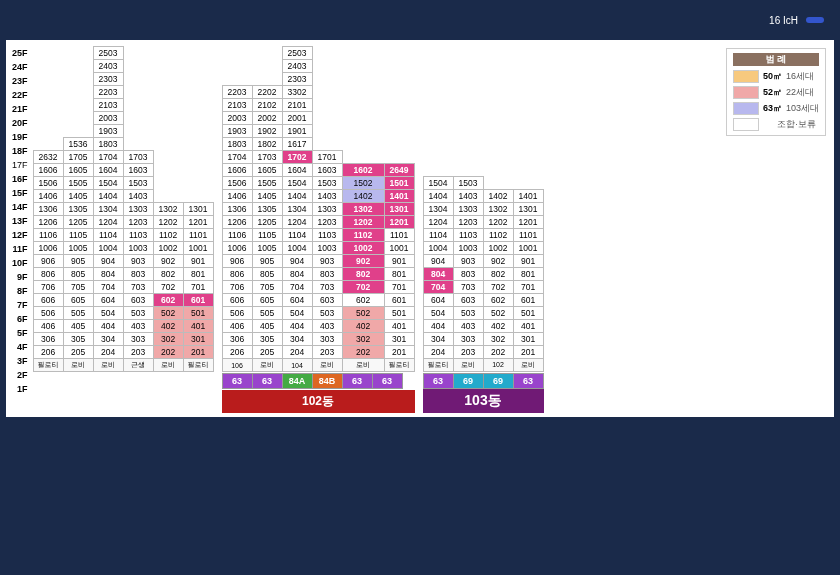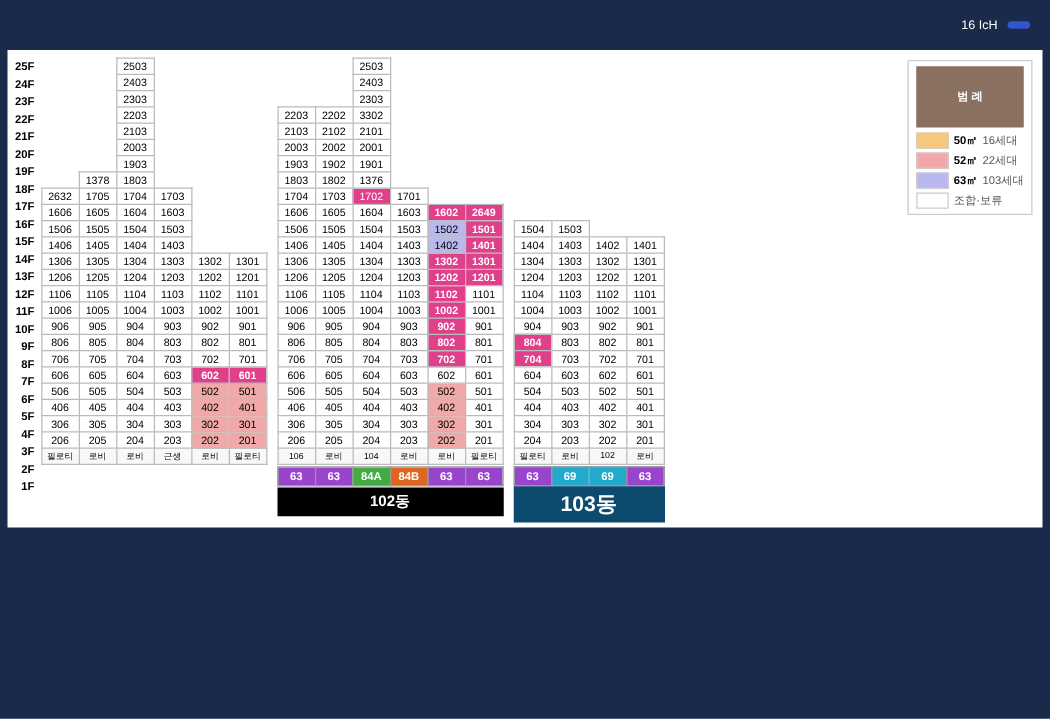--- a/index.html
+++ b/index.html
@@ -22,39 +22,39 @@
   <span style="color:white;font-size:14px;font-weight:600;"></span>
   <div style="margin-left:auto; display:flex; align-items:center; gap:8px;">
     <span style="color:white;font-size:10px;">16 IcH</span>
     <div style="background:#3355cc;color:white;font-size:12px;font-weight:800;padding:3px 9px;border-radius:3px;"></div>
   </div>
 </div>
 
 <div style="background:white;margin:0 6px 6px;padding:6px 6px 4px;overflow:hidden;">
 
   <div style="position:absolute;right:14px;top:48px;background:white;border:1px solid #ccc;padding:4px 6px;z-index:10;">
-    <div style="background:#8a7060;color:white;text-align:center;font-size:9px;font-weight:700;padding:18px 10px;margin-bottom:4px;">범 례</div>
+    <div style="background:#8a7060;color:white;text-align:center;font-size:9px;font-weight:700;padding:0 10px;margin-bottom:4px;">범 례</div>
     <div style="display:flex;align-items:center;gap:4px;margin-bottom:3px;">
       <div style="width:26px;height:13px;background:#f7c97e;border:0.5px solid #ccc;"></div>
       <span style="font-size:9px;font-weight:700;">50㎡</span>
       <span style="font-size:9px;color:#555;">16세대</span>
     </div>
     <div style="display:flex;align-items:center;gap:4px;margin-bottom:3px;">
       <div style="width:26px;height:13px;background:#f0a8a8;border:0.5px solid #ccc;"></div>
       <span style="font-size:9px;font-weight:700;">52㎡</span>
       <span style="font-size:9px;color:#555;">22세대</span>
     </div>
     <div style="display:flex;align-items:center;gap:4px;margin-bottom:3px;">
       <div style="width:26px;height:13px;background:#b8b8ee;border:0.5px solid #ccc;"></div>
       <span style="font-size:9px;font-weight:700;">63㎡</span>
       <span style="font-size:9px;color:#555;">103세대</span>
     </div>
     <div style="display:flex;align-items:center;gap:4px;">
       <div style="width:26px;height:13px;background:white;border:0.5px solid #ccc;"></div>
-      <span style="font-size:9px;color:#555;">조합·보류</span>
+      <span style="font-size:9px;color:#555;margin-left:14px;">조합·보류</span>
     </div>
   </div>
 
   <div style="display:flex;gap:2px;margin-top:0;">
 
     <div style="display:flex;flex-direction:column;margin-top:0;">
       <table style="border-collapse:collapse;">
         <tbody id="floor-label-col">
             <tr>
               <td style="font-size: 9px; font-weight: 600; text-align: right; padding-right: 3px; height: 14px; border: none; white-space: nowrap;">25F</td>
@@ -74,21 +74,21 @@
             <tr>
               <td style="font-size: 9px; font-weight: 600; text-align: right; padding-right: 3px; height: 14px; border: none; white-space: nowrap;">20F</td>
             </tr>
             <tr>
               <td style="font-size: 9px; font-weight: 600; text-align: right; padding-right: 3px; height: 14px; border: none; white-space: nowrap;">19F</td>
             </tr>
             <tr>
               <td style="font-size: 9px; font-weight: 600; text-align: right; padding-right: 3px; height: 14px; border: none; white-space: nowrap;">18F</td>
             </tr>
             <tr>
-              <td style="font-size: 9px; font-weight: 700; text-align: right; padding-right: 3px; height: 14px; border: none; white-space: nowrap;">17F</td>
+              <td style="font-size: 9px; font-weight: 400; text-align: right; padding-right: 3px; height: 14px; border: none; white-space: nowrap;">17F</td>
             </tr>
             <tr>
               <td style="font-size: 9px; font-weight: 600; text-align: right; padding-right: 3px; height: 14px; border: none; white-space: nowrap;">16F</td>
             </tr>
             <tr>
               <td style="font-size: 9px; font-weight: 600; text-align: right; padding-right: 3px; height: 14px; border: none; white-space: nowrap;">15F</td>
             </tr>
             <tr>
               <td style="font-size: 9px; font-weight: 600; text-align: right; padding-right: 3px; height: 14px; border: none; white-space: nowrap;">14F</td>
             </tr>
@@ -189,21 +189,21 @@
             <tr>
               <td style="width: 30px; height: 13px; font-size: 8.5px; text-align: center; vertical-align: middle; white-space: nowrap; border: none; background: transparent;"></td>
               <td style="width: 30px; height: 13px; font-size: 8.5px; text-align: center; vertical-align: middle; white-space: nowrap; border: none; background: transparent;"></td>
               <td style="width: 30px; height: 13px; font-size: 8.5px; text-align: center; vertical-align: middle; white-space: nowrap; border: 0.5px solid rgb(187, 187, 187); background: white;">1903</td>
               <td style="width: 30px; height: 13px; font-size: 8.5px; text-align: center; vertical-align: middle; white-space: nowrap; border: none; background: transparent;"></td>
               <td style="width: 30px; height: 13px; font-size: 8.5px; text-align: center; vertical-align: middle; white-space: nowrap; border: none; background: transparent;"></td>
               <td style="width: 30px; height: 13px; font-size: 8.5px; text-align: center; vertical-align: middle; white-space: nowrap; border: none; background: transparent;"></td>
             </tr>
             <tr>
               <td style="width: 30px; height: 13px; font-size: 8.5px; text-align: center; vertical-align: middle; white-space: nowrap; border: none; background: transparent;"></td>
-              <td style="width: 30px; height: 13px; font-size: 8.5px; text-align: center; vertical-align: middle; white-space: nowrap; border: 0.5px solid rgb(187, 187, 187); background: white;">1378</td>
+              <td style="width: 30px; height: 13px; font-size: 8.5px; text-align: center; vertical-align: middle; white-space: nowrap; border: 0.5px solid rgb(187, 187, 187); background: white;">1536</td>
               <td style="width: 30px; height: 13px; font-size: 8.5px; text-align: center; vertical-align: middle; white-space: nowrap; border: 0.5px solid rgb(187, 187, 187); background: white;">1803</td>
               <td style="width: 30px; height: 13px; font-size: 8.5px; text-align: center; vertical-align: middle; white-space: nowrap; border: none; background: transparent;"></td>
               <td style="width: 30px; height: 13px; font-size: 8.5px; text-align: center; vertical-align: middle; white-space: nowrap; border: none; background: transparent;"></td>
               <td style="width: 30px; height: 13px; font-size: 8.5px; text-align: center; vertical-align: middle; white-space: nowrap; border: none; background: transparent;"></td>
             </tr>
             <tr>
               <td style="width: 30px; height: 13px; font-size: 8.5px; text-align: center; vertical-align: middle; white-space: nowrap; border: 0.5px solid rgb(187, 187, 187); background: white;">2632</td>
               <td style="width: 30px; height: 13px; font-size: 8.5px; text-align: center; vertical-align: middle; white-space: nowrap; border: 0.5px solid rgb(187, 187, 187); background: white;">1705</td>
               <td style="width: 30px; height: 13px; font-size: 8.5px; text-align: center; vertical-align: middle; white-space: nowrap; border: 0.5px solid rgb(187, 187, 187); background: white;">1704</td>
               <td style="width: 30px; height: 13px; font-size: 8.5px; text-align: center; vertical-align: middle; white-space: nowrap; border: 0.5px solid rgb(187, 187, 187); background: white;">1703</td>
@@ -399,47 +399,47 @@
               <td style="width: 30px; height: 13px; font-size: 8.5px; text-align: center; vertical-align: middle; white-space: nowrap; border: 0.5px solid rgb(187, 187, 187); background: white;">1903</td>
               <td style="width: 30px; height: 13px; font-size: 8.5px; text-align: center; vertical-align: middle; white-space: nowrap; border: 0.5px solid rgb(187, 187, 187); background: white;">1902</td>
               <td style="width: 30px; height: 13px; font-size: 8.5px; text-align: center; vertical-align: middle; white-space: nowrap; border: 0.5px solid rgb(187, 187, 187); background: white;">1901</td>
               <td style="width: 30px; height: 13px; font-size: 8.5px; text-align: center; vertical-align: middle; white-space: nowrap; border: none; background: transparent;"></td>
               <td style="width: 30px; height: 13px; font-size: 8.5px; text-align: center; vertical-align: middle; white-space: nowrap; border: none; background: transparent;"></td>
               <td style="width: 30px; height: 13px; font-size: 8.5px; text-align: center; vertical-align: middle; white-space: nowrap; border: none; background: transparent;"></td>
             </tr>
             <tr>
               <td style="width: 30px; height: 13px; font-size: 8.5px; text-align: center; vertical-align: middle; white-space: nowrap; border: 0.5px solid rgb(187, 187, 187); background: white;">1803</td>
               <td style="width: 30px; height: 13px; font-size: 8.5px; text-align: center; vertical-align: middle; white-space: nowrap; border: 0.5px solid rgb(187, 187, 187); background: white;">1802</td>
-              <td style="width: 30px; height: 13px; font-size: 8.5px; text-align: center; vertical-align: middle; white-space: nowrap; border: 0.5px solid rgb(187, 187, 187); background: white;">1376</td>
+              <td style="width: 30px; height: 13px; font-size: 8.5px; text-align: center; vertical-align: middle; white-space: nowrap; border: 0.5px solid rgb(187, 187, 187); background: white;">1617</td>
               <td style="width: 30px; height: 13px; font-size: 8.5px; text-align: center; vertical-align: middle; white-space: nowrap; border: none; background: transparent;"></td>
               <td style="width: 30px; height: 13px; font-size: 8.5px; text-align: center; vertical-align: middle; white-space: nowrap; border: none; background: transparent;"></td>
               <td style="width: 30px; height: 13px; font-size: 8.5px; text-align: center; vertical-align: middle; white-space: nowrap; border: none; background: transparent;"></td>
             </tr>
             <tr>
               <td style="width: 30px; height: 13px; font-size: 8.5px; text-align: center; vertical-align: middle; white-space: nowrap; border: 0.5px solid rgb(187, 187, 187); background: white;">1704</td>
               <td style="width: 30px; height: 13px; font-size: 8.5px; text-align: center; vertical-align: middle; white-space: nowrap; border: 0.5px solid rgb(187, 187, 187); background: white;">1703</td>
-              <td style="width: 30px; height: 13px; font-size: 8.5px; text-align: center; vertical-align: middle; white-space: nowrap; background: rgb(224, 64, 138); color: white; font-weight: 400; border: 0.5px solid rgb(187, 187, 187);">1702</td>
+              <td style="width: 30px; height: 13px; font-size: 8.5px; text-align: center; vertical-align: middle; white-space: nowrap; background: rgb(224, 64, 138); color: white; font-weight: 700; border: 0.5px solid rgb(187, 187, 187);">1702</td>
               <td style="width: 30px; height: 13px; font-size: 8.5px; text-align: center; vertical-align: middle; white-space: nowrap; border: 0.5px solid rgb(187, 187, 187); background: white;">1701</td>
               <td style="width: 30px; height: 13px; font-size: 8.5px; text-align: center; vertical-align: middle; white-space: nowrap; border: none; background: transparent;"></td>
               <td style="width: 30px; height: 13px; font-size: 8.5px; text-align: center; vertical-align: middle; white-space: nowrap; border: none; background: transparent;"></td>
             </tr>
             <tr>
               <td style="width: 30px; height: 13px; font-size: 8.5px; text-align: center; vertical-align: middle; white-space: nowrap; border: 0.5px solid rgb(187, 187, 187); background: white;">1606</td>
               <td style="width: 30px; height: 13px; font-size: 8.5px; text-align: center; vertical-align: middle; white-space: nowrap; border: 0.5px solid rgb(187, 187, 187); background: white;">1605</td>
               <td style="width: 30px; height: 13px; font-size: 8.5px; text-align: center; vertical-align: middle; white-space: nowrap; border: 0.5px solid rgb(187, 187, 187); background: white;">1604</td>
               <td style="width: 30px; height: 13px; font-size: 8.5px; text-align: center; vertical-align: middle; white-space: nowrap; border: 0.5px solid rgb(187, 187, 187); background: white;">1603</td>
               <td style="width: 30px; height: 13px; font-size: 8.5px; text-align: center; vertical-align: middle; white-space: nowrap; background: rgb(224, 64, 138); color: white; font-weight: 700; border: 0.5px solid rgb(187, 187, 187);">1602</td>
               <td style="width: 30px; height: 13px; font-size: 8.5px; text-align: center; vertical-align: middle; white-space: nowrap; background: rgb(224, 64, 138); color: white; font-weight: 700; border: 0.5px solid rgb(187, 187, 187);">2649</td>
             </tr>
             <tr>
               <td style="width: 30px; height: 13px; font-size: 8.5px; text-align: center; vertical-align: middle; white-space: nowrap; border: 0.5px solid rgb(187, 187, 187); background: white;">1506</td>
               <td style="width: 30px; height: 13px; font-size: 8.5px; text-align: center; vertical-align: middle; white-space: nowrap; border: 0.5px solid rgb(187, 187, 187); background: white;">1505</td>
               <td style="width: 30px; height: 13px; font-size: 8.5px; text-align: center; vertical-align: middle; white-space: nowrap; border: 0.5px solid rgb(187, 187, 187); background: white;">1504</td>
               <td style="width: 30px; height: 13px; font-size: 8.5px; text-align: center; vertical-align: middle; white-space: nowrap; border: 0.5px solid rgb(187, 187, 187); background: white;">1503</td>
-              <td style="width: 30px; height: 13px; font-size: 8.5px; text-align: center; vertical-align: middle; white-space: nowrap; background: rgb(184, 184, 238); border: 0.5px solid rgb(187, 187, 187);">1502</td>
+              <td style="width: 42px; height: 13px; font-size: 8.5px; text-align: center; vertical-align: middle; white-space: nowrap; background: rgb(184, 184, 238); border: 0.5px solid rgb(187, 187, 187);">1502</td>
               <td style="width: 30px; height: 13px; font-size: 8.5px; text-align: center; vertical-align: middle; white-space: nowrap; background: rgb(224, 64, 138); color: white; font-weight: 700; border: 0.5px solid rgb(187, 187, 187);">1501</td>
             </tr>
             <tr>
               <td style="width: 30px; height: 13px; font-size: 8.5px; text-align: center; vertical-align: middle; white-space: nowrap; border: 0.5px solid rgb(187, 187, 187); background: white;">1406</td>
               <td style="width: 30px; height: 13px; font-size: 8.5px; text-align: center; vertical-align: middle; white-space: nowrap; border: 0.5px solid rgb(187, 187, 187); background: white;">1405</td>
               <td style="width: 30px; height: 13px; font-size: 8.5px; text-align: center; vertical-align: middle; white-space: nowrap; border: 0.5px solid rgb(187, 187, 187); background: white;">1404</td>
               <td style="width: 30px; height: 13px; font-size: 8.5px; text-align: center; vertical-align: middle; white-space: nowrap; border: 0.5px solid rgb(187, 187, 187); background: white;">1403</td>
               <td style="width: 30px; height: 13px; font-size: 8.5px; text-align: center; vertical-align: middle; white-space: nowrap; background: rgb(184, 184, 238); border: 0.5px solid rgb(187, 187, 187);">1402</td>
               <td style="width: 30px; height: 13px; font-size: 8.5px; text-align: center; vertical-align: middle; white-space: nowrap; background: rgb(224, 64, 138); color: white; font-weight: 700; border: 0.5px solid rgb(187, 187, 187);">1401</td>
             </tr>
@@ -555,21 +555,21 @@
               <td style="width: 30px; height: 15px; font-size: 9px; font-weight: 700; color: white; text-align: center; background: rgb(153, 68, 204); border: 0.5px solid rgb(153, 153, 153);">63</td>
               <td style="width: 30px; height: 15px; font-size: 9px; font-weight: 700; color: white; text-align: center; background: rgb(153, 68, 204); border: 0.5px solid rgb(153, 153, 153);">63</td>
               <td style="width: 30px; height: 15px; font-size: 9px; font-weight: 700; color: white; text-align: center; background: rgb(68, 170, 68); border: 0.5px solid rgb(153, 153, 153);">84A</td>
               <td style="width: 30px; height: 15px; font-size: 9px; font-weight: 700; color: white; text-align: center; background: rgb(221, 102, 34); border: 0.5px solid rgb(153, 153, 153);">84B</td>
               <td style="width: 30px; height: 15px; font-size: 9px; font-weight: 700; color: white; text-align: center; background: rgb(153, 68, 204); border: 0.5px solid rgb(153, 153, 153);">63</td>
               <td style="width: 30px; height: 15px; font-size: 9px; font-weight: 700; color: white; text-align: center; background: rgb(153, 68, 204); border: 0.5px solid rgb(153, 153, 153);">63</td>
             </tr>
             <tr></tr>
           </tbody>
         </table>
-      <div style="background:#000000;color:white;text-align:center;font-size:12px;font-weight:700;padding:3px 0;margin-top:1px;">102동</div>
+      <div style="background:#b91c1c;color:white;text-align:center;font-size:12px;font-weight:700;padding:3px 0;margin-top:1px;">102동</div>
     </div>
 
     <div style="width:4px;"></div>
 
     <div>
       <table style="border-collapse:collapse;" id="b103-table">
           <tbody>
             <tr>
               <td style="width: 30px; height: 13px; font-size: 8.5px; text-align: center; vertical-align: middle; white-space: nowrap; border: none; background: transparent;"></td>
               <td style="width: 30px; height: 13px; font-size: 8.5px; text-align: center; vertical-align: middle; white-space: nowrap; border: none; background: transparent;"></td>
@@ -726,17 +726,17 @@
           <tbody>
             <tr>
               <td style="width: 30px; height: 15px; font-size: 9px; font-weight: 700; color: white; text-align: center; background: rgb(153, 68, 204); border: 0.5px solid rgb(153, 153, 153);">63</td>
               <td style="width: 30px; height: 15px; font-size: 9px; font-weight: 700; color: white; text-align: center; background: rgb(34, 170, 204); border: 0.5px solid rgb(153, 153, 153);">69</td>
               <td style="width: 30px; height: 15px; font-size: 9px; font-weight: 700; color: white; text-align: center; background: rgb(34, 170, 204); border: 0.5px solid rgb(153, 153, 153);">69</td>
               <td style="width: 30px; height: 15px; font-size: 9px; font-weight: 700; color: white; text-align: center; background: rgb(153, 68, 204); border: 0.5px solid rgb(153, 153, 153);">63</td>
             </tr>
             <tr></tr>
           </tbody>
         </table>
-      <div style="background:#0c4a6e;color:white;text-align:center;font-size:17px;font-weight:700;padding:3px 0;margin-top:1px;">103동</div>
+      <div style="background:#701a75;color:white;text-align:center;font-size:14px;font-weight:700;padding:3px 0;margin-top:1px;">103동</div>
     </div>
 
   </div>
 </div>
 
 </body></html>

